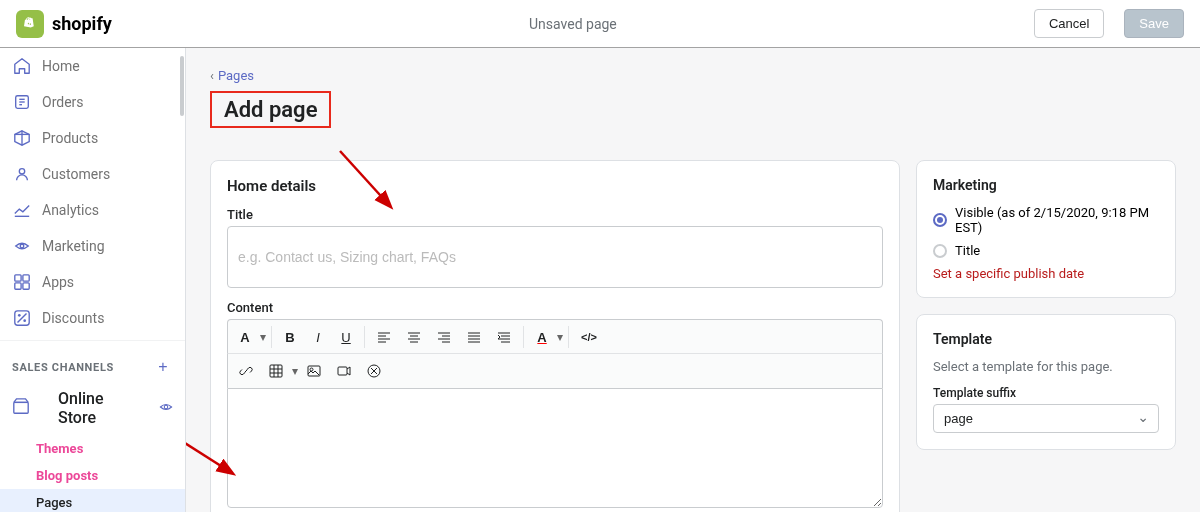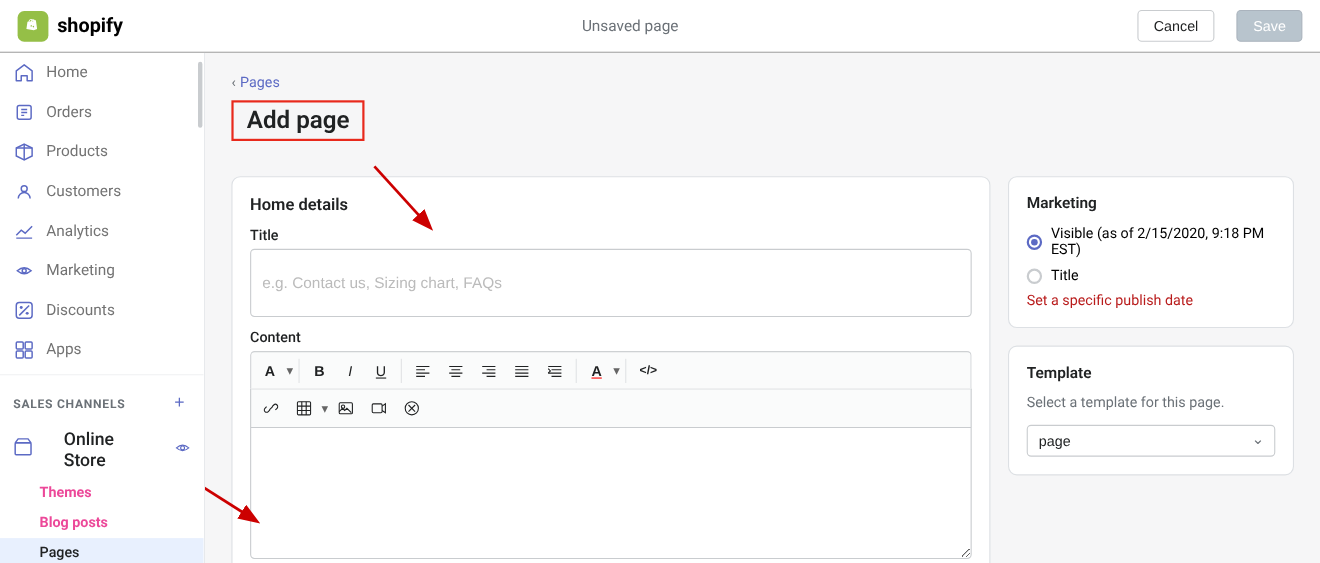--- a/index.html
+++ b/index.html
@@ -158,39 +158,39 @@
             <path d="M3 10 Q10 4 17 10 Q10 16 3 10z"></path>
             <circle cx="10" cy="10" r="2"></circle>
           </svg>
       </div>
       <span>Marketing</span>
     </div>
 
     <div class="sidebar-item">
       <div class="icon">
         <svg viewBox="0 0 20 20">
+            <rect x="2" y="2" width="7" height="7" rx="1"></rect>
+            <rect x="11" y="2" width="7" height="7" rx="1"></rect>
+            <rect x="2" y="11" width="7" height="7" rx="1"></rect>
+            <rect x="11" y="11" width="7" height="7" rx="1"></rect>
+          </svg>
+      </div>
+      <span>Apps</span>
+    </div>
+
+    <div class="sidebar-item">
+      <div class="icon">
+        <svg viewBox="0 0 20 20">
             <circle cx="7" cy="7" r="1.5" fill="currentColor" stroke="none"></circle>
             <circle cx="13" cy="13" r="1.5" fill="currentColor" stroke="none"></circle>
             <line x1="5" y1="15" x2="15" y2="5"></line>
             <rect x="2" y="2" width="16" height="16" rx="3"></rect>
           </svg>
       </div>
       <span>Discounts</span>
-    </div>
-
-    <div class="sidebar-item">
-      <div class="icon">
-        <svg viewBox="0 0 20 20">
-            <rect x="2" y="2" width="7" height="7" rx="1"></rect>
-            <rect x="11" y="2" width="7" height="7" rx="1"></rect>
-            <rect x="2" y="11" width="7" height="7" rx="1"></rect>
-            <rect x="11" y="11" width="7" height="7" rx="1"></rect>
-          </svg>
-      </div>
-      <span>Apps</span>
     </div>
 
     <hr class="sidebar-divider">
 
     <div class="sidebar-section-title">
       <span>SALES CHANNELS</span>
       <button class="add-btn">+</button>
     </div>
 
     <div class="online-store-header">
@@ -385,20 +385,21 @@
               <div class="radio-circle unchecked"></div>
               <span>Title</span>
             </label>
           </div>
           <a class="publish-link">Set a specific publish date</a>
         </div>
 
         <div class="card">
           <div class="card-title">Template</div>
           <div class="template-desc">Select a template for this page.</div>
+          <div class="template-suffix-label">Template suffix</div>
           <div class="select-wrapper">
             <select class="template-select">
               <option>page</option>
               <option>contact</option>
               <option>faq</option>
             </select>
           </div>
         </div>
       </div>
     </div>

